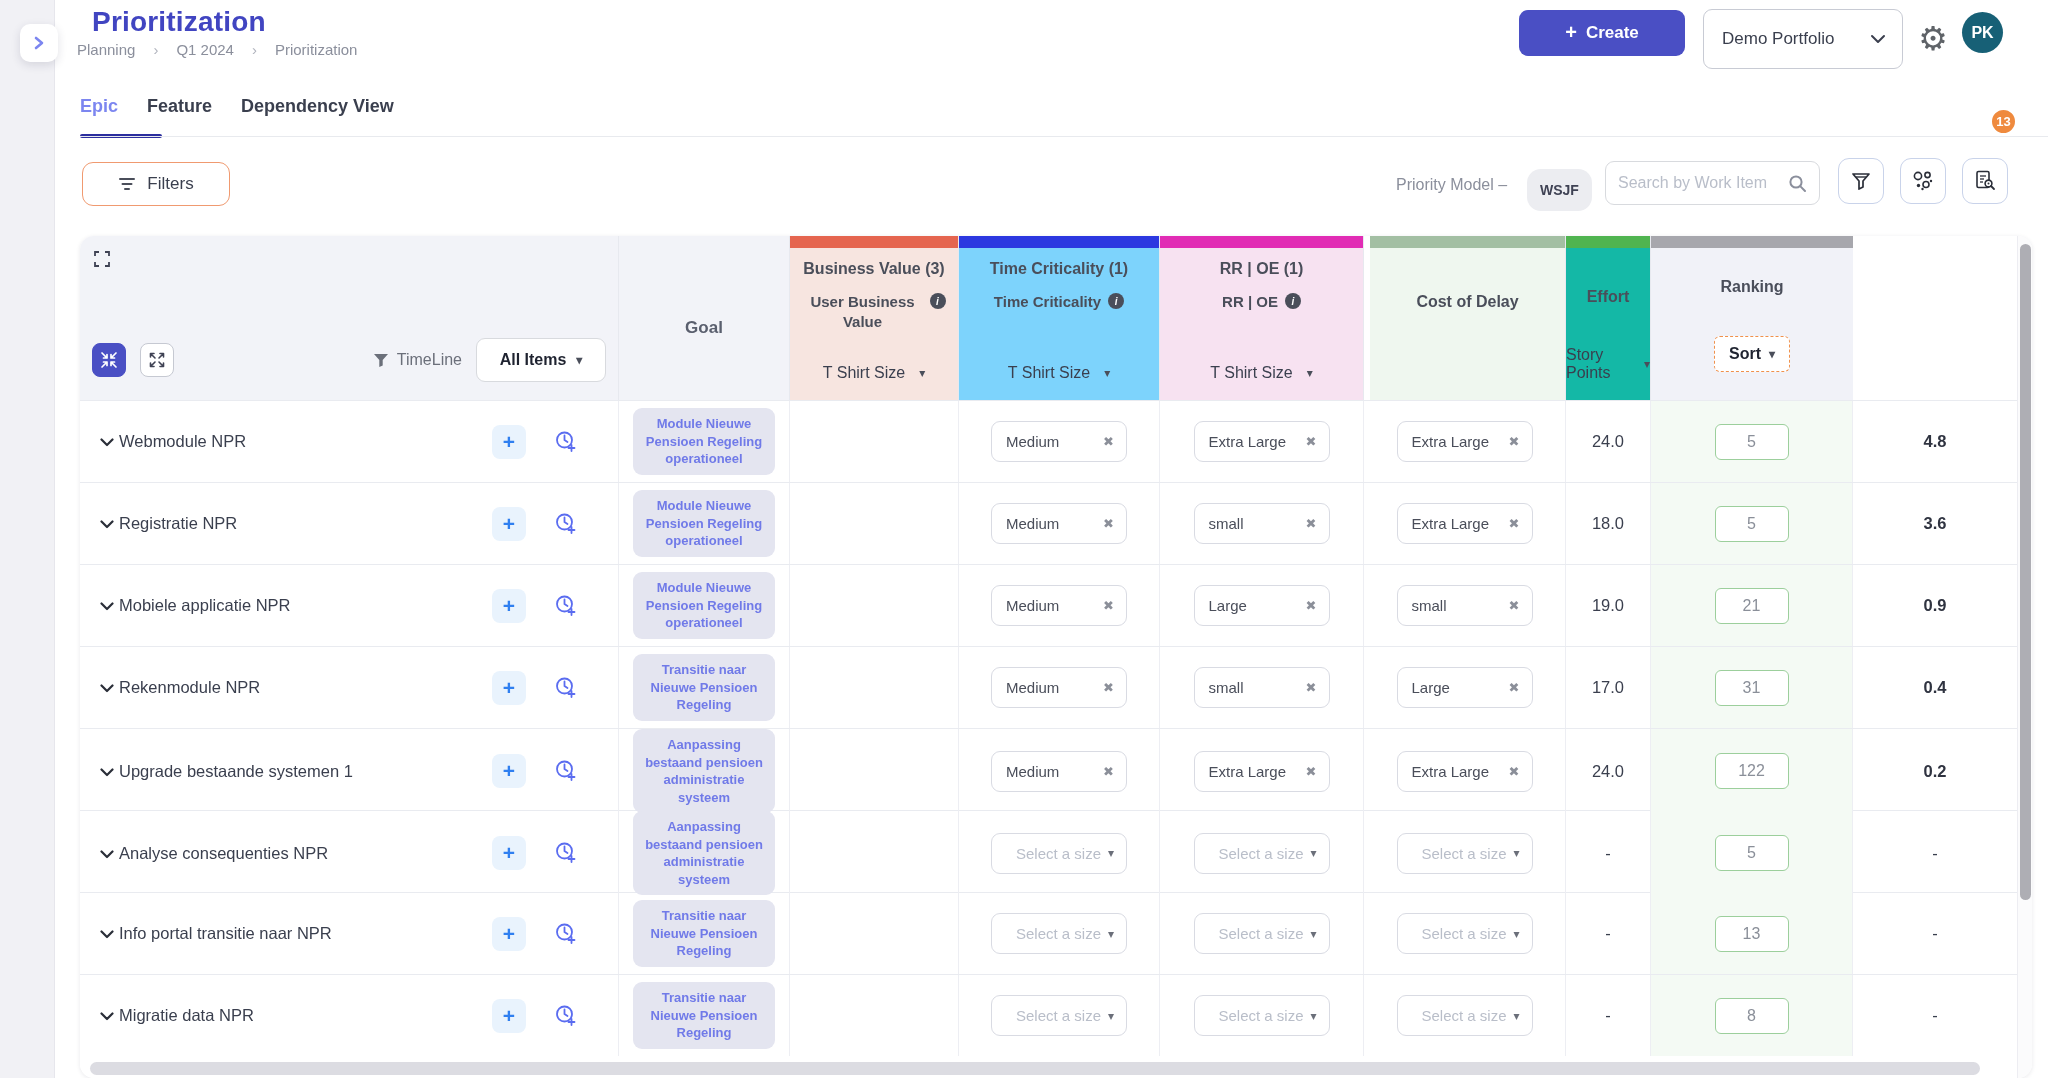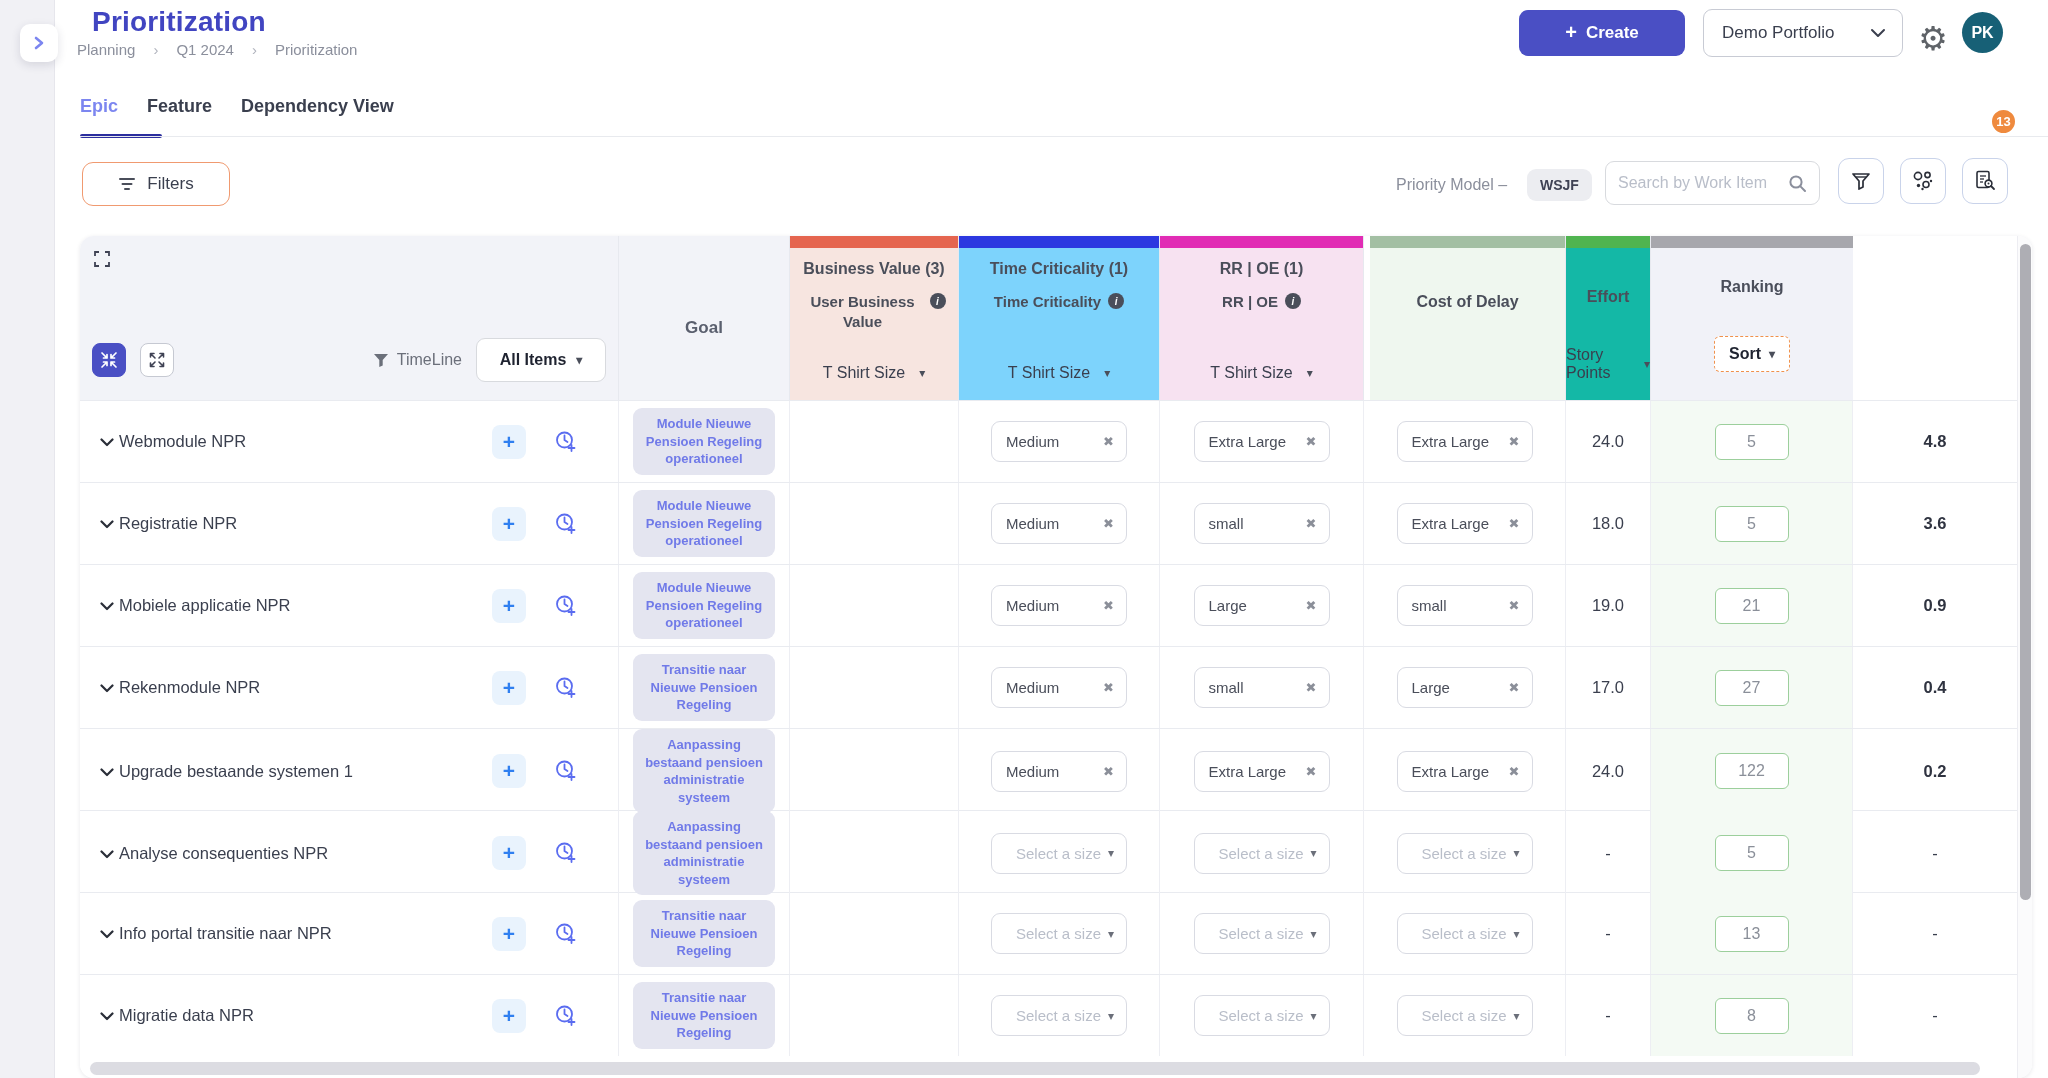--- a/index.html
+++ b/index.html
@@ -14,38 +14,38 @@
 
   
   .page-title { position:absolute; left:92px; top:6px; font-size:28px; font-weight:bold; color:#4145c1; letter-spacing:.2px; }
   .breadcrumb { position:absolute; left:77px; top:41px; font-size:15px; color:#8b8f9c; display:flex; gap:18px; align-items:center; }
   .breadcrumb .sep { color:#b0b3bd; font-size:15px; }
 
   .create-btn { position:absolute; left:1519px; top:10px; width:166px; height:46px; background:#4a4fc4; border:none; border-radius:9px;
     color:#fff; font-size:17px; font-weight:600; display:flex; align-items:center; justify-content:center; gap:9px; cursor:pointer;
     font-family:"Liberation Sans", sans-serif; }
   .create-btn .plus { font-size:20px; font-weight:bold; margin-top:-2px; }
-  .portfolio-select { position:absolute; left:1703px; top:9px; width:200px; height:48px; background:#fff; border:1px solid #c8cbd4; border-radius:9px;
+  .portfolio-select { position:absolute; left:1703px; top:9px; width:200px; height:60px; background:#fff; border:1px solid #c8cbd4; border-radius:9px;
     display:flex; align-items:center; justify-content:space-between; padding:0 16px 0 18px; font-size:17px; color:#3a3f4e; cursor:pointer; }
   .gear { position:absolute; left:1916px; top:22px; width:34px; height:34px; color:#5f6368; font-size:33px; line-height:34px; text-align:center; cursor:pointer; }
   .avatar { position:absolute; left:1962px; top:12px; width:41px; height:41px; border-radius:50%; background:#176076; color:#fff;
     font-size:16px; font-weight:bold; display:flex; align-items:center; justify-content:center; cursor:pointer; }
 
   
   .tabs { position:absolute; left:80px; top:96px; display:flex; gap:29px; font-size:18px; font-weight:600; }
   .tab { color:#3a3f4e; cursor:pointer; padding-bottom:14px; }
   .tab.active { color:#7c86f0; }
   .tab-underline { position:absolute; left:80px; top:134px; width:82px; height:4px; background:#2c2f9e; border-radius:2px; }
   .tab-hairline { position:absolute; left:80px; top:136px; width:1968px; height:1px; background:#e8eaee; }
 
   
   .filters-btn { position:absolute; left:82px; top:162px; width:148px; height:44px; background:#fff; border:1.5px solid #f09a70; border-radius:11px;
     display:flex; align-items:center; justify-content:center; gap:11px; font-size:17px; color:#3a3f4e; cursor:pointer; }
   .pm-label { position:absolute; left:1396px; top:176px; font-size:16px; color:#8b8f9c; }
-  .pm-chip { position:absolute; left:1527px; top:169px; height:32px; padding:4px 13px; background:#ecedf1; border-radius:9px;
+  .pm-chip { position:absolute; left:1527px; top:169px; height:42px; padding:4px 13px; background:#ecedf1; border-radius:14px;
     font-size:14px; font-weight:bold; color:#3f4254; display:flex; align-items:center; }
   .search-box { position:absolute; left:1605px; top:161px; width:215px; height:44px; background:#fff; border:1px solid #d8dade; border-radius:9px;
     display:flex; align-items:center; padding:0 12px; gap:8px; }
   .search-box input { border:none; outline:none; flex:1; font-size:16px; color:#3a3f4e; font-family:"Liberation Sans", sans-serif; min-width:0; }
   .search-box input::placeholder { color:#b9bec9; }
   .icon-btn { position:absolute; top:158px; width:46px; height:46px; background:#fff; border:1px solid #c9d3ea; border-radius:11px;
     display:flex; align-items:center; justify-content:center; cursor:pointer; }
   .icon-btn.b1 { left:1838px; } .icon-btn.b2 { left:1900px; } .icon-btn.b3 { left:1962px; }
   .badge { position:absolute; left:1990px; top:108px; width:27px; height:27px; background:#ef8a3e; border-radius:50%;
     color:#fff; font-size:13px; font-weight:bold; display:flex; align-items:center; justify-content:center; border:2px solid #fff; }
@@ -534,21 +534,21 @@
             </span>
           </div>
         <div class="cell-size">
             <span class="size-chip">
               <span>Large</span>
               <span class="x">✖</span>
             </span>
           </div>
         <div class="cell-num">17.0</div>
         <div class="cell-eff">
-            <span class="sp-box">27</span>
+            <span class="sp-box">31</span>
           </div>
         <div class="cell-rank">0.4</div>
       </div>
 
       <div class="grid trow">
         <div class="cell-name">
           <span class="row-chevron">
               <svg width="14" height="9" viewBox="0 0 14 9">
                 <path d="M1.5 1.5L7 7l5.5-5.5" fill="none" stroke="#2a2e38" stroke-width="2.2" stroke-linecap="round" stroke-linejoin="round"></path>
               </svg>

